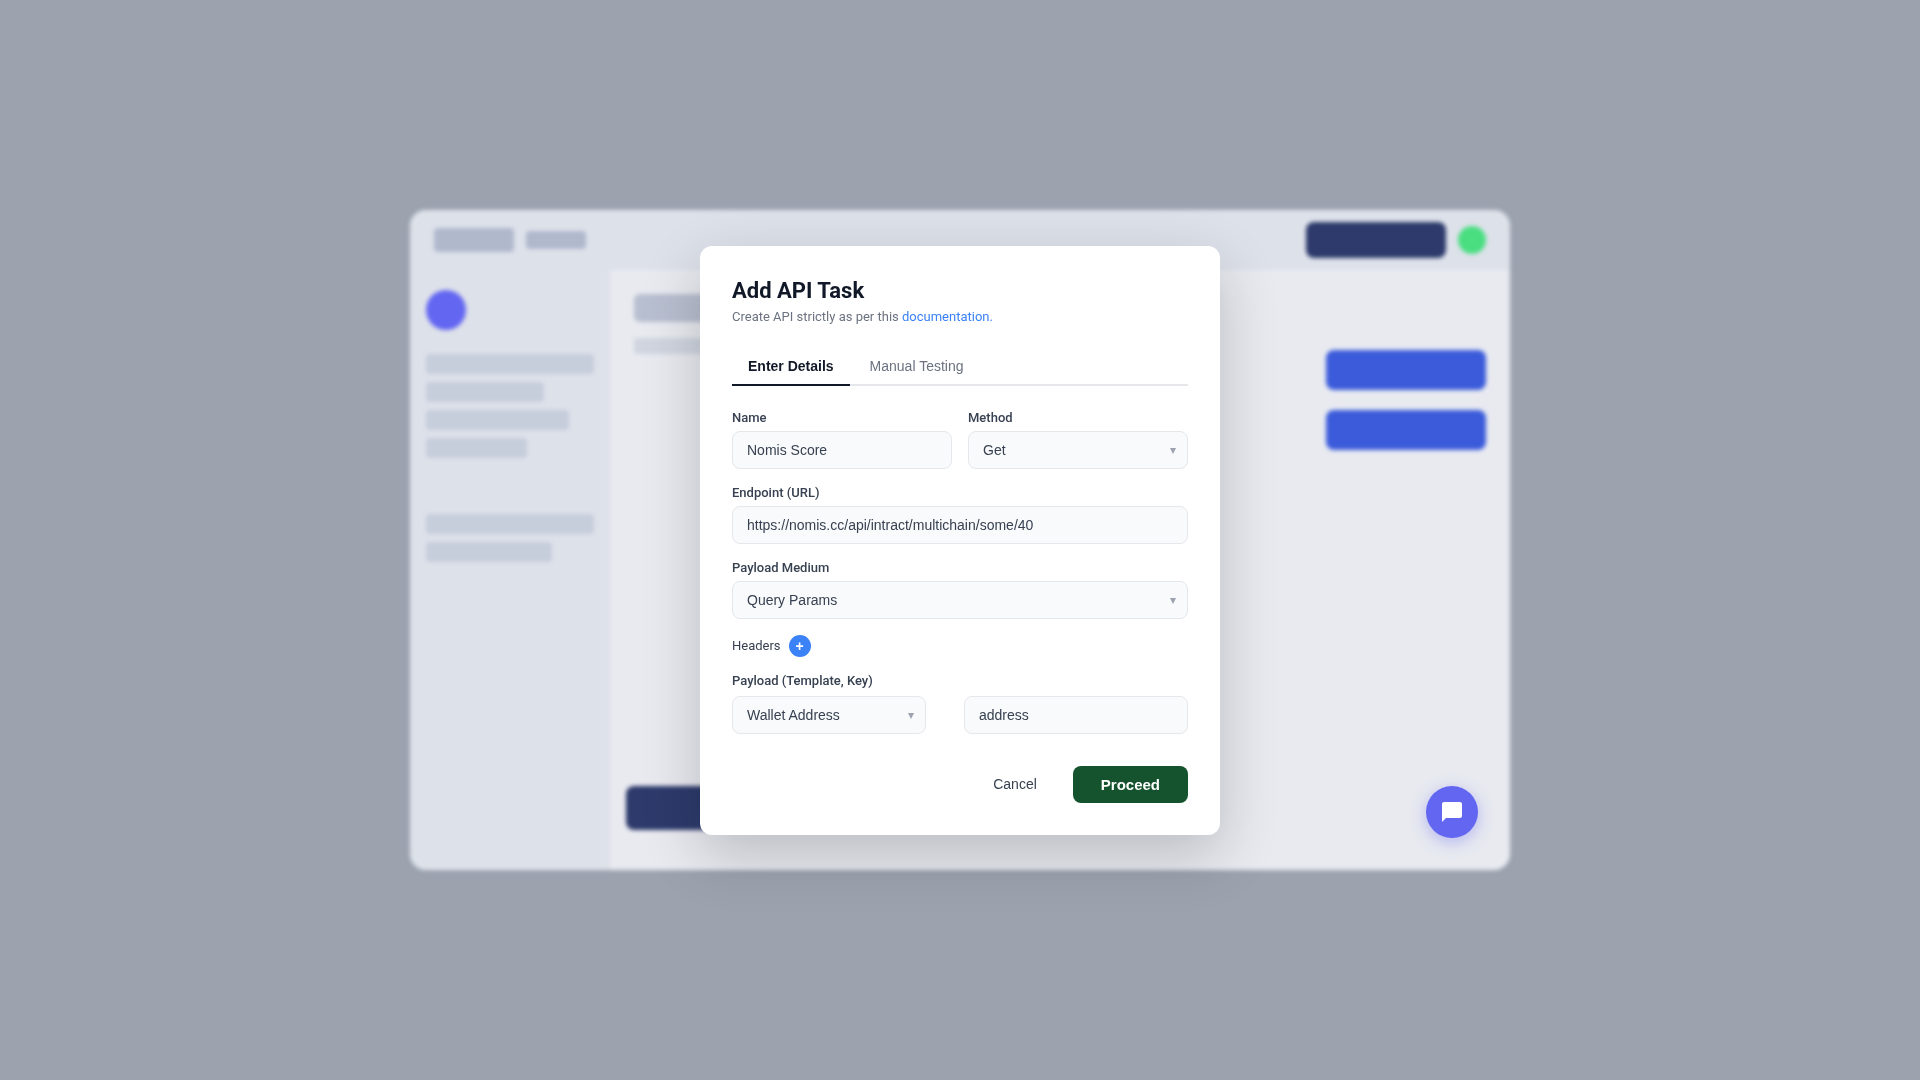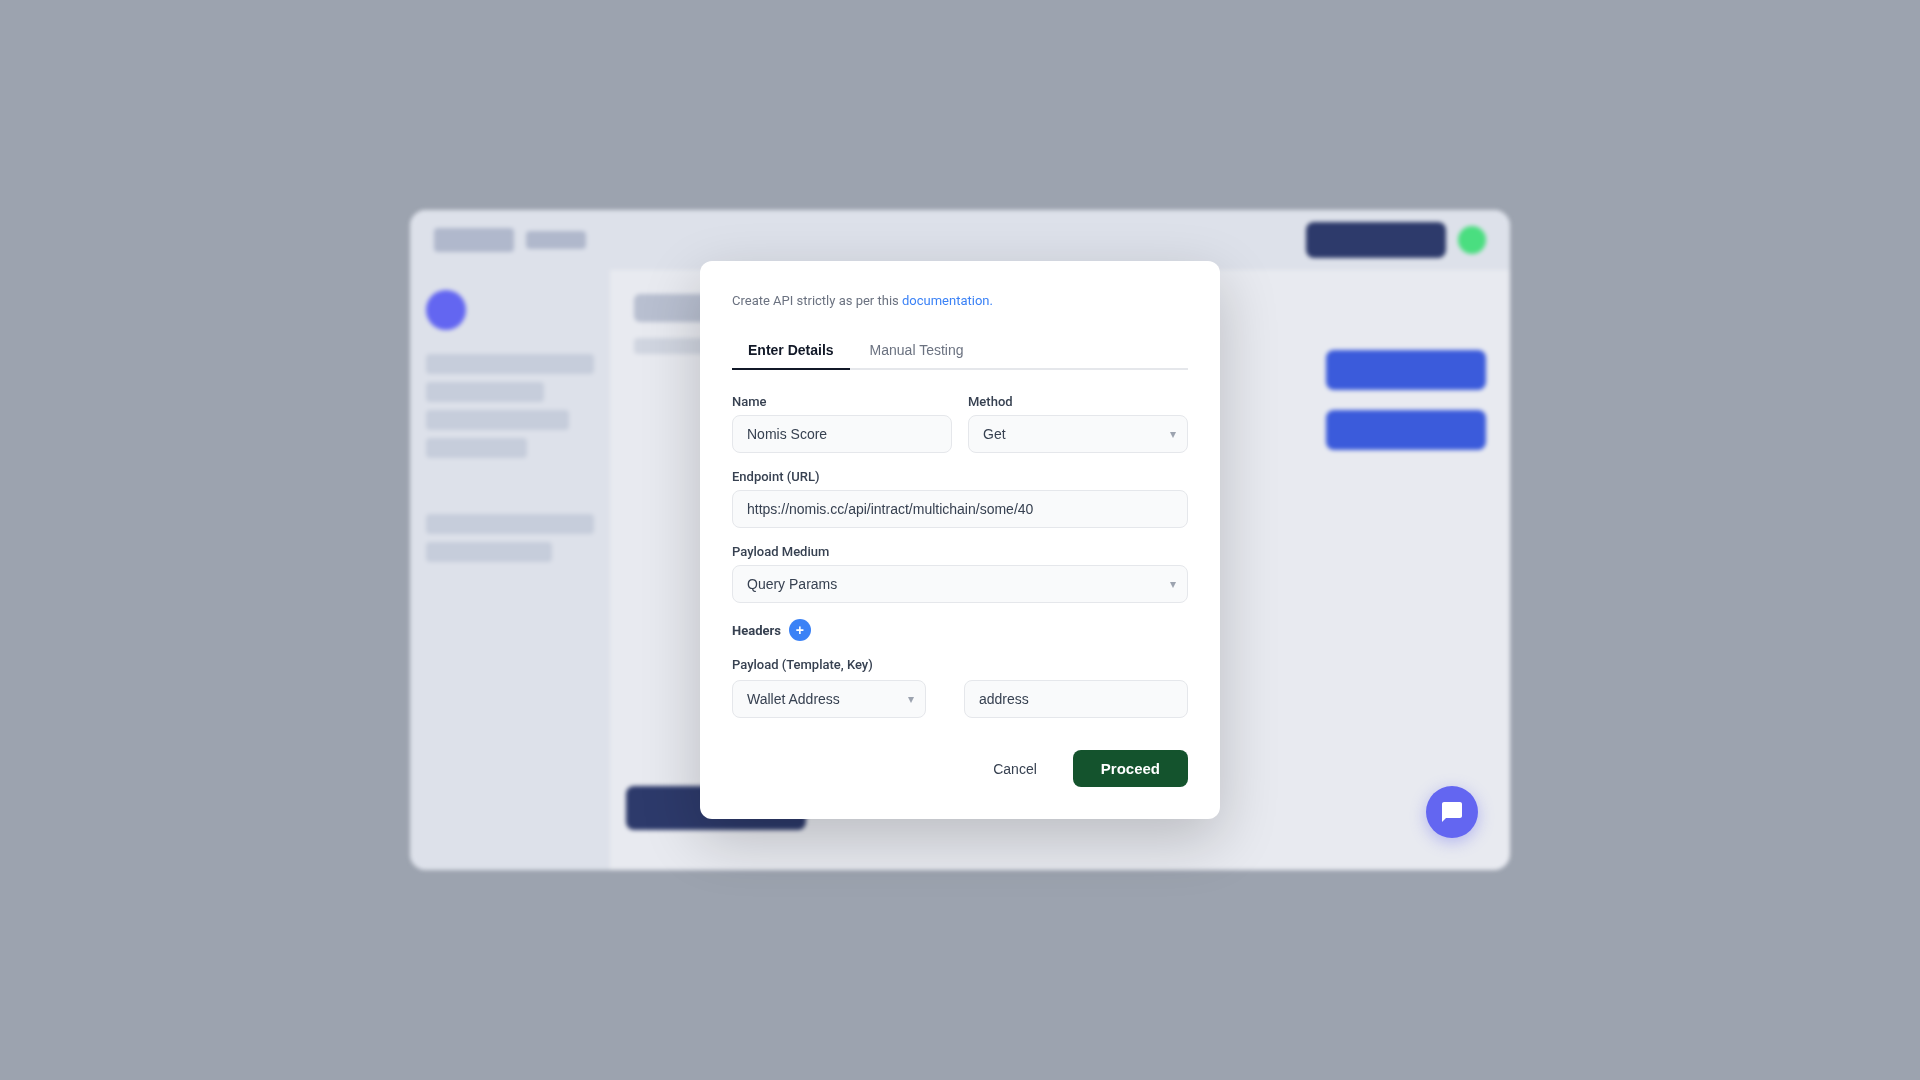--- a/index.html
+++ b/index.html
@@ -251,21 +251,21 @@
     
     .headers-row {
       display: flex;
       align-items: center;
       gap: 8px;
       margin-bottom: 16px;
     }
 
     .headers-label {
       font-size: 13px;
-      font-weight: 700;
+      font-weight: 400;
       color: #374151;
     }
 
     .add-icon-btn {
       width: 22px;
       height: 22px;
       background: #3b82f6;
       border-radius: 50%;
       display: flex;
       align-items: center;
@@ -430,20 +430,21 @@
         <div class="main-btn-1"></div>
         <div class="main-btn-2"></div>
         <div class="main-btn-bottom"></div>
       </div>
     </div>
   </div>
 
   <div class="modal-container">
     <div class="modal">
 
+      <div class="modal-title">Add API Task</div>
       <div class="modal-subtitle">
         <span>Create API strictly as per this</span>
         <a href="#">
           <span>documentation.</span>
         </a>
       </div>
 
       <div class="tabs">
         <button class="tab active">Enter Details</button>
         <button class="tab">Manual Testing</button>

